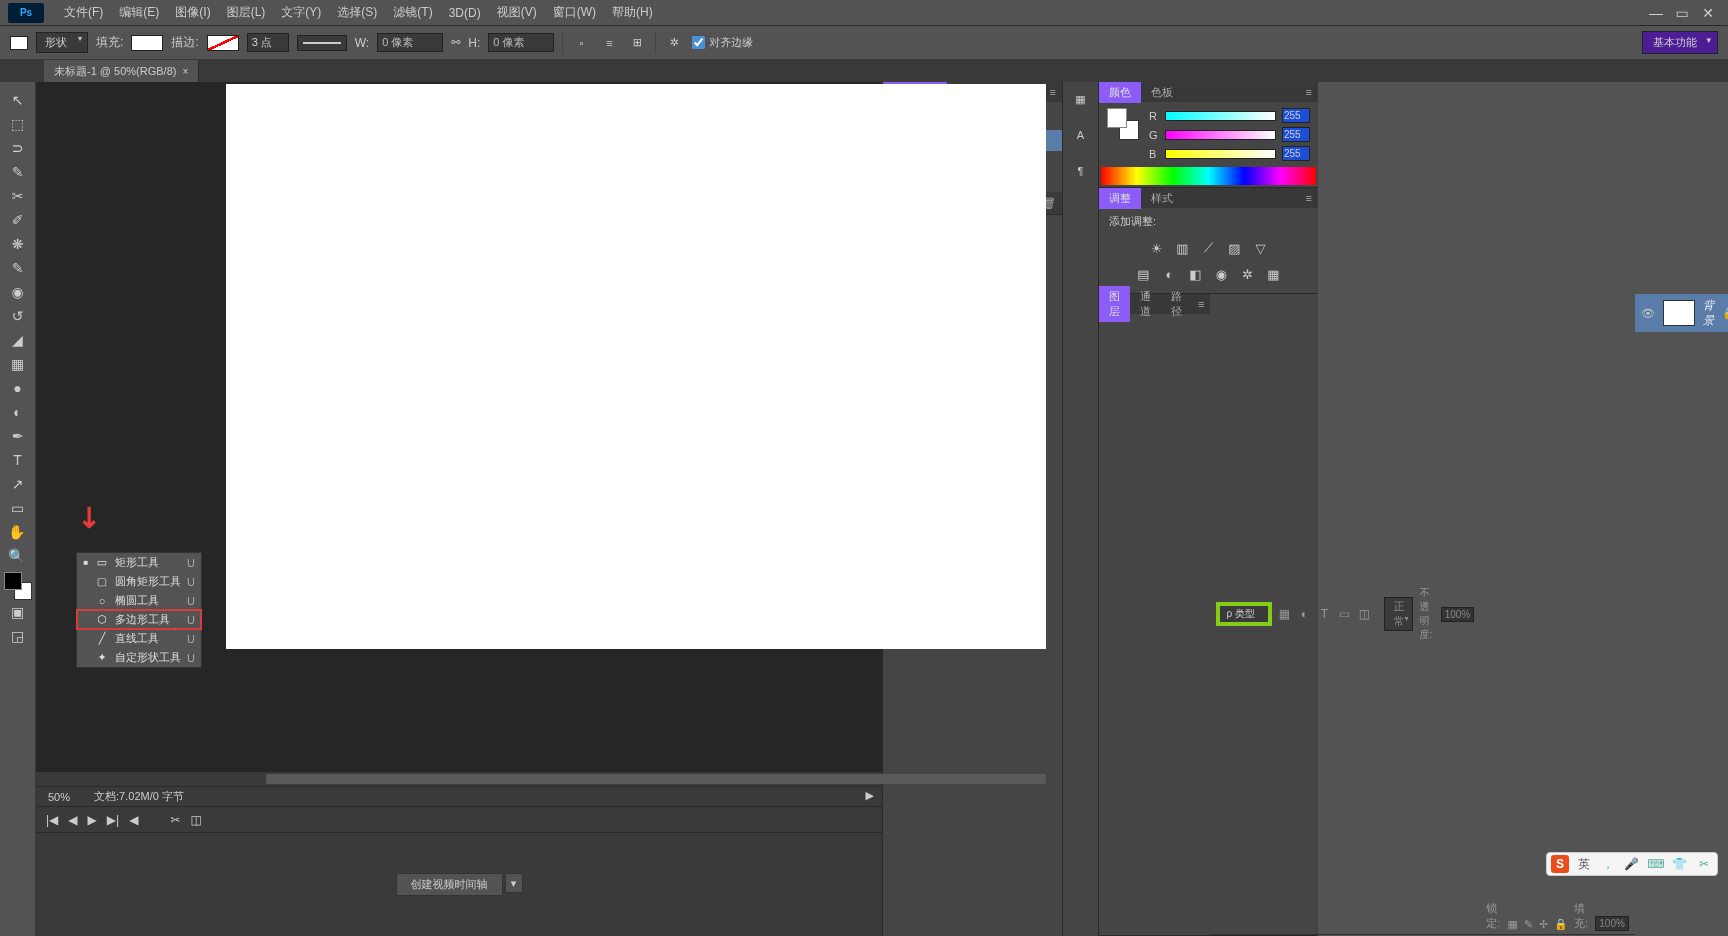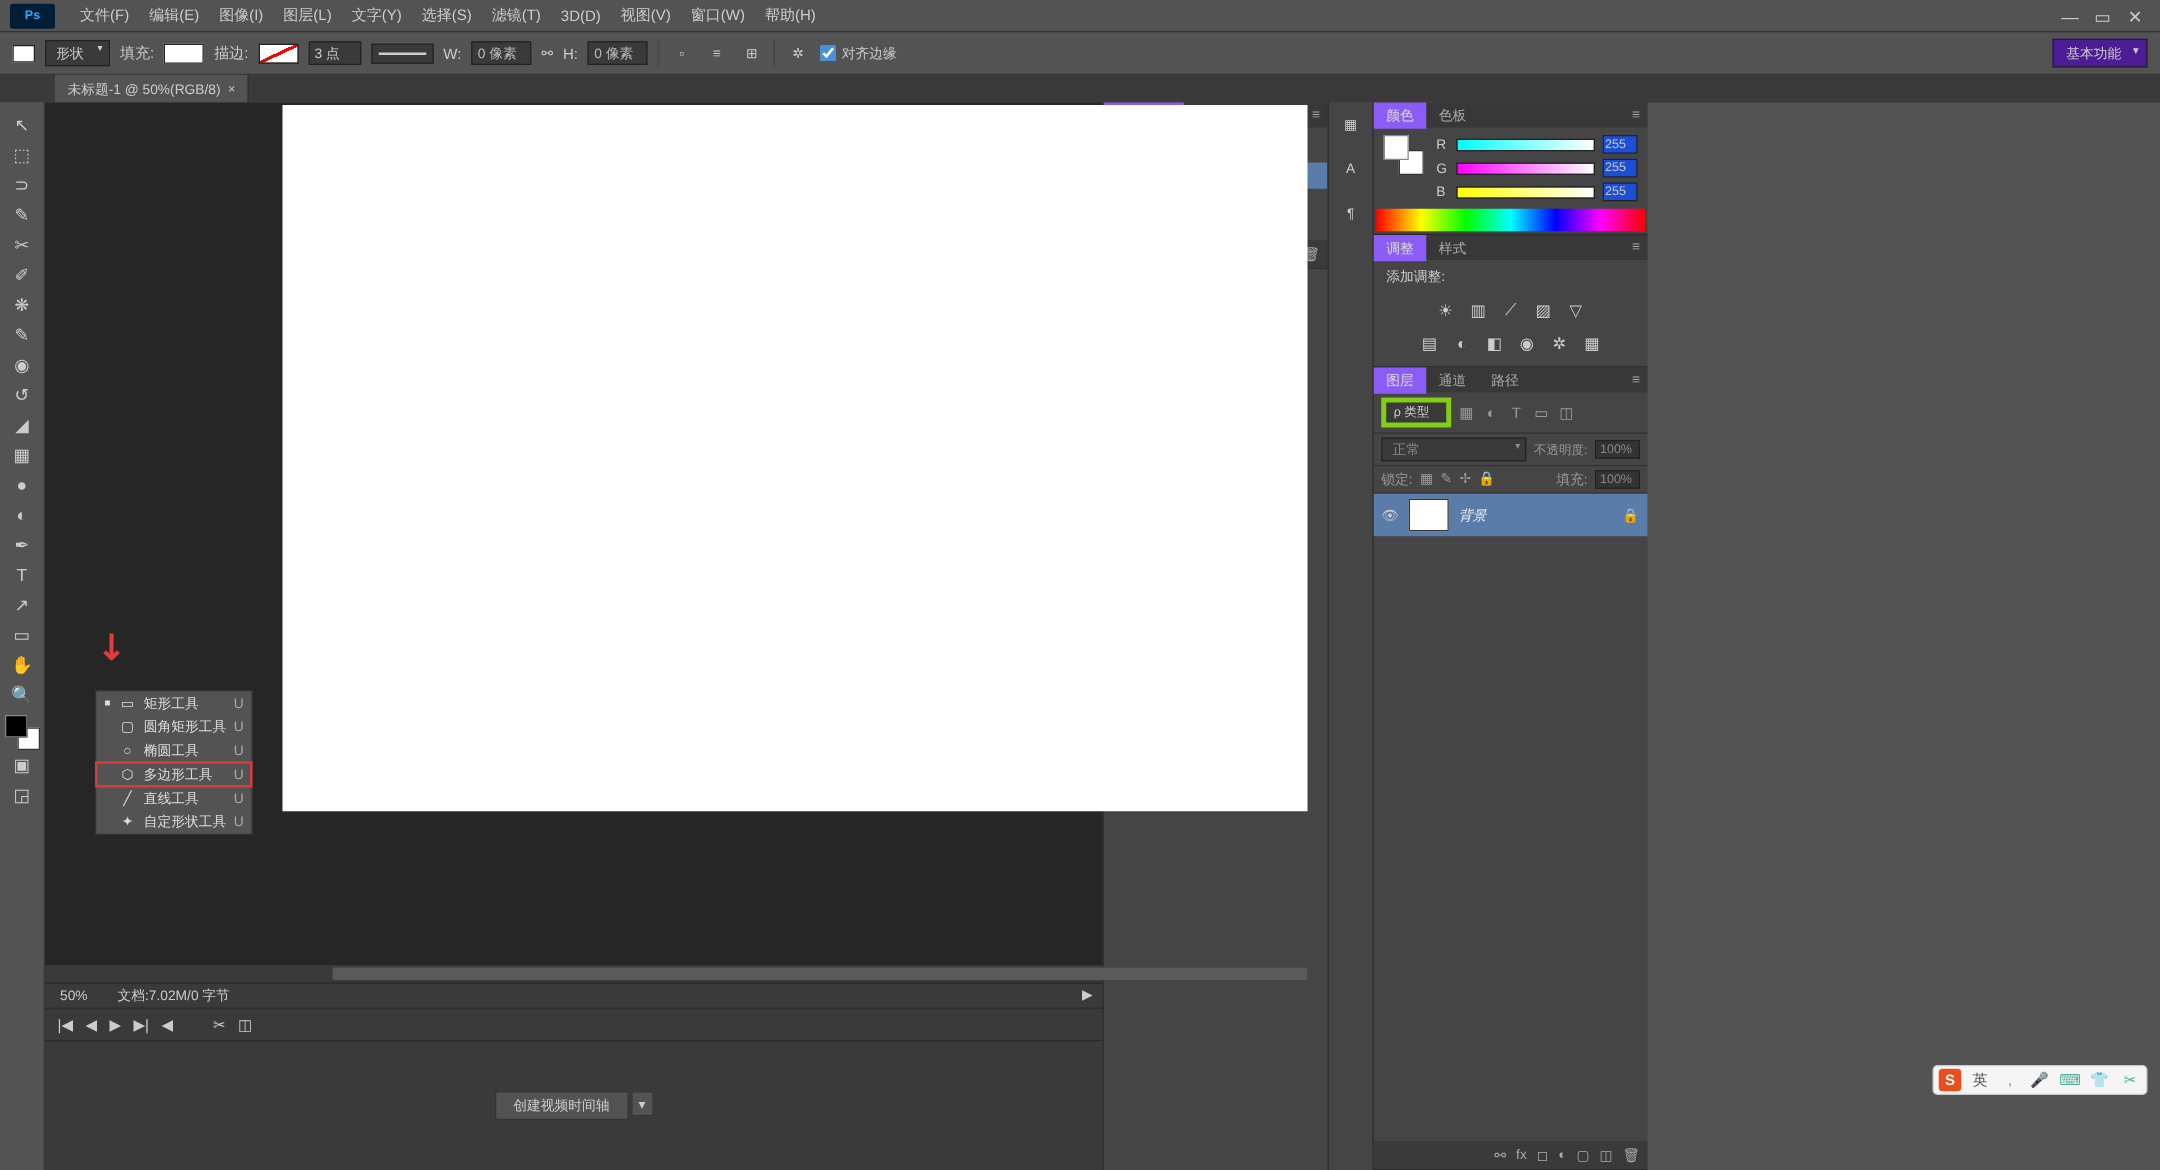--- a/index.html
+++ b/index.html
@@ -12,21 +12,21 @@
 .optbar{height:34px;background:#535353;border-bottom:1px solid #383838;display:flex;align-items:center;padding:0 10px;gap:8px}
 .opt-swatch{width:18px;height:14px;background:#fff;border:1px solid #222}
 .opt-sel{background:#3a3a3a;border:1px solid #222;padding:2px 20px 2px 8px;position:relative}
 .opt-sel::after{content:"▾";position:absolute;right:5px;top:1px;font-size:8px}
 .opt-lbl{color:#ccc;font-size:12px}
 .opt-fill{width:32px;height:16px;background:#fff;border:1px solid #222}
 .opt-stroke{width:32px;height:16px;background:linear-gradient(to bottom right,#fff 45%,red 45%,red 55%,#fff 55%);border:1px solid #222}
 .opt-num{width:42px;background:#3a3a3a;border:1px solid #222;padding:1px 4px;color:#ccc}
 .opt-line{width:50px;height:16px;background:#3a3a3a;border:1px solid #222;display:flex;align-items:center;justify-content:center}
 .opt-line::before{content:"";width:38px;height:2px;background:#ccc}
-.opt-input{width:48px;background:#3a3a3a;border:1px solid #222;padding:1px 4px;color:#bbb}
+.opt-input{width:66px;background:#3a3a3a;border:1px solid #222;padding:1px 4px;color:#bbb}
 .opt-divider{width:1px;height:22px;background:#444}
 .opt-ico{width:20px;height:20px;display:flex;align-items:center;justify-content:center;cursor:pointer;color:#ccc}
 .opt-check{display:flex;align-items:center;gap:4px}
 .opt-check input{accent-color:#4a90d9}
 .workspace-sel{margin-left:auto;background:#4c1d95;border:1px solid #222;padding:3px 20px 3px 10px;position:relative}
 .workspace-sel::after{content:"▾";position:absolute;right:6px;top:3px;font-size:9px}
 .tabbar{height:22px;background:#3a3a3a;display:flex;padding-left:44px}
 .doctab{background:#535353;padding:3px 10px;font-size:11px;display:flex;align-items:center;gap:6px;border-right:1px solid #2a2a2a}
 .doctab .x{font-size:10px;cursor:pointer}
 .main{display:flex;height:calc(100% - 26px - 34px - 22px)}
@@ -89,21 +89,21 @@
 .adj-ico{width:18px;height:18px;display:flex;align-items:center;justify-content:center;color:#ccc;cursor:pointer;font-size:13px}
 .layers-head{height:20px;background:#383838;display:flex;align-items:center}
 .layers-ctrl{padding:4px 6px;display:flex;align-items:center;gap:4px;border-bottom:1px solid #333}
 .lc-sel{background:#3a3a3a;border:4px solid #84cc16;padding:1px 6px;font-size:10px;flex:0 0 auto;width:56px}
 .lc-ico{color:#999;cursor:pointer;font-size:12px;width:16px;text-align:center}
 .blend-row{padding:3px 6px;display:flex;align-items:center;gap:6px;border-bottom:1px solid #333}
 .blend-sel{background:#3a3a3a;border:1px solid #222;padding:1px 8px;flex:1;position:relative;color:#888}
 .blend-sel::after{content:"▾";position:absolute;right:4px;font-size:8px}
 .opa{color:#999;font-size:10px}
 .opa-val{width:36px;background:#333;border:1px solid #222;padding:1px 3px;font-size:10px;color:#888}
-.lock-row{padding:3px 6px;display:flex;align-items:flex-start;gap:6px;border-bottom:1px solid #333;color:#999;font-size:10px}
+.lock-row{padding:3px 6px;display:flex;align-items:flex-end;gap:6px;border-bottom:1px solid #333;color:#999;font-size:10px}
 .lock-ico{cursor:pointer;font-size:11px}
 .layer-list{flex:1;min-height:200px}
 .layer-row{display:flex;align-items:center;padding:4px 6px;gap:8px;background:#5a7ca8}
 .layer-eye{width:14px;text-align:center;cursor:pointer}
 .layer-thumb{width:32px;height:26px;background:#fff;border:1px solid #333}
 .layer-name{flex:1;font-style:italic;color:#eee}
 .layer-lock{color:#ddd}
 .layers-foot{height:22px;background:#3a3a3a;display:flex;align-items:center;justify-content:flex-end;padding:0 6px;gap:8px;color:#aaa;font-size:12px}
 .right-side{display:flex;flex:1}
 .far-right{width:220px;background:#454545;display:flex;flex-direction:column;border-left:1px solid #2a2a2a}
@@ -357,21 +357,21 @@
             <span class="adj-ico">▤</span>
               <span class="adj-ico">◐</span>
               <span class="adj-ico">◧</span>
               <span class="adj-ico">◉</span>
               <span class="adj-ico">✲</span>
               <span class="adj-ico">▦</span>
           </div>
         </div>
       </div>
 
-      <div class="panel" style="flex:1;display:flex;flex-direction:column">
+      <div class="panel" style="flex:1;display:flex;flex-direction:row">
         <div class="layers-head">
             <div class="ptab active">图层</div>
             <div class="ptab">通道</div>
             <div class="ptab">路径</div>
             <div class="ptab-menu">≡</div>
           </div>
         <div class="layers-ctrl">
           <div class="lc-sel">ρ 类型</div>
           <span class="lc-ico">▦</span>
             <span class="lc-ico">◐</span>

